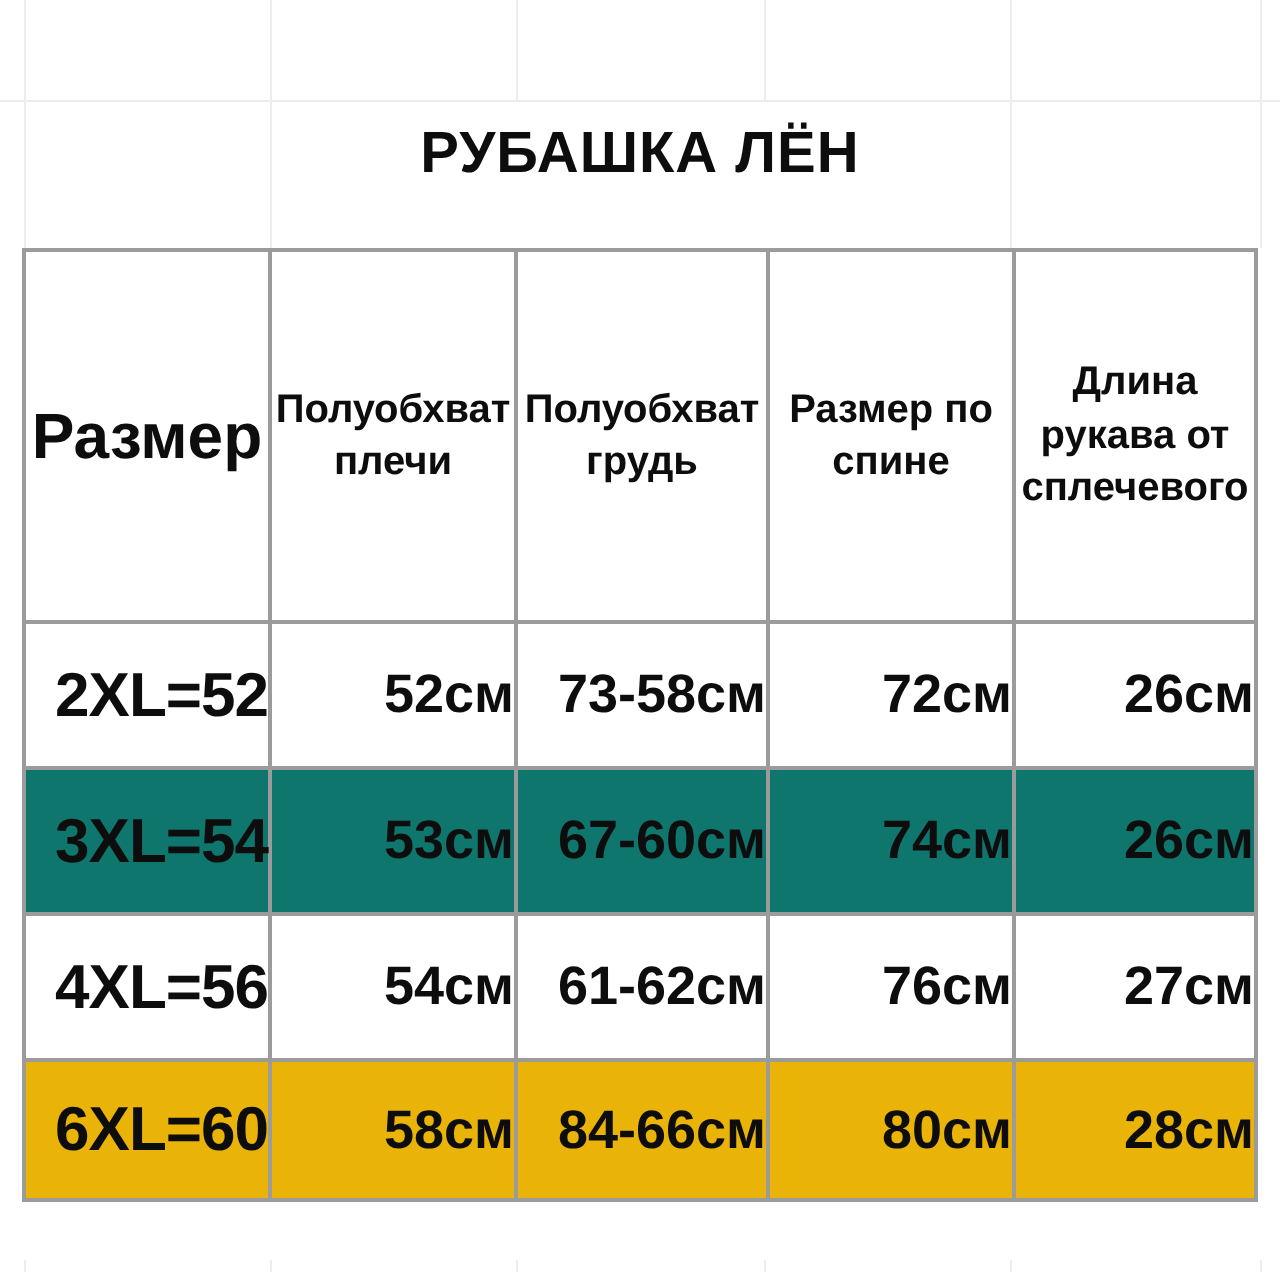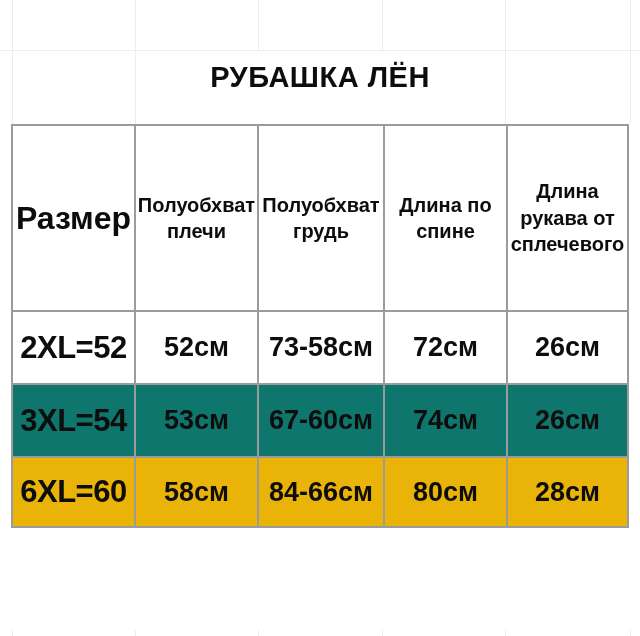--- a/index.html
+++ b/index.html
@@ -71,20 +71,21 @@
     white-space: pre-line;
   }
   .size-table th.col-size {
     font-size: 32px;
     font-weight: 700;
     white-space: nowrap;
   }
   .size-table td {
     font-size: 27px;
     font-weight: 700;
+    text-align: right;
   }
   .size-table td.cell-size {
     font-size: 31px;
     letter-spacing: -0.5px;
     white-space: nowrap;
   }
 </style>
 </head>
 <body>
 
@@ -112,40 +113,47 @@
       <col class="c4">
       <col class="c5">
   </colgroup>
   <tbody>
       <tr class="header-row">
     <th class="col-size">Размер</th>
     <th>Полуобхват
 плечи</th>
     <th>Полуобхват
 грудь</th>
-    <th>Длина  по
+    <th>Размер  по
 спине</th>
     <th>Длина
 рукава от
 сплечевого</th>
   </tr>
   <tr class="data-row" style="background-color: rgb(255, 255, 255);">
     <td class="cell-size">2XL=52</td>
     <td>52см</td>
     <td>73-58см</td>
     <td>72см</td>
     <td>26см</td>
   </tr>
   <tr class="data-row" style="background-color: #0f766e;">
     <td class="cell-size">3XL=54</td>
     <td>53см</td>
     <td>67-60см</td>
     <td>74см</td>
     <td>26см</td>
   </tr>
+  <tr class="data-row" style="background-color: rgb(255, 255, 255);">
+    <td class="cell-size">4XL=56</td>
+    <td>54см</td>
+    <td>61-62см</td>
+    <td>76см</td>
+    <td>27см</td>
+  </tr>
   <tr class="data-row last" style="background-color: #eab308;">
     <td class="cell-size">6XL=60</td>
     <td>58см</td>
     <td>84-66см</td>
     <td>80см</td>
     <td>28см</td>
   </tr>
 </tbody>
   </table>
 

